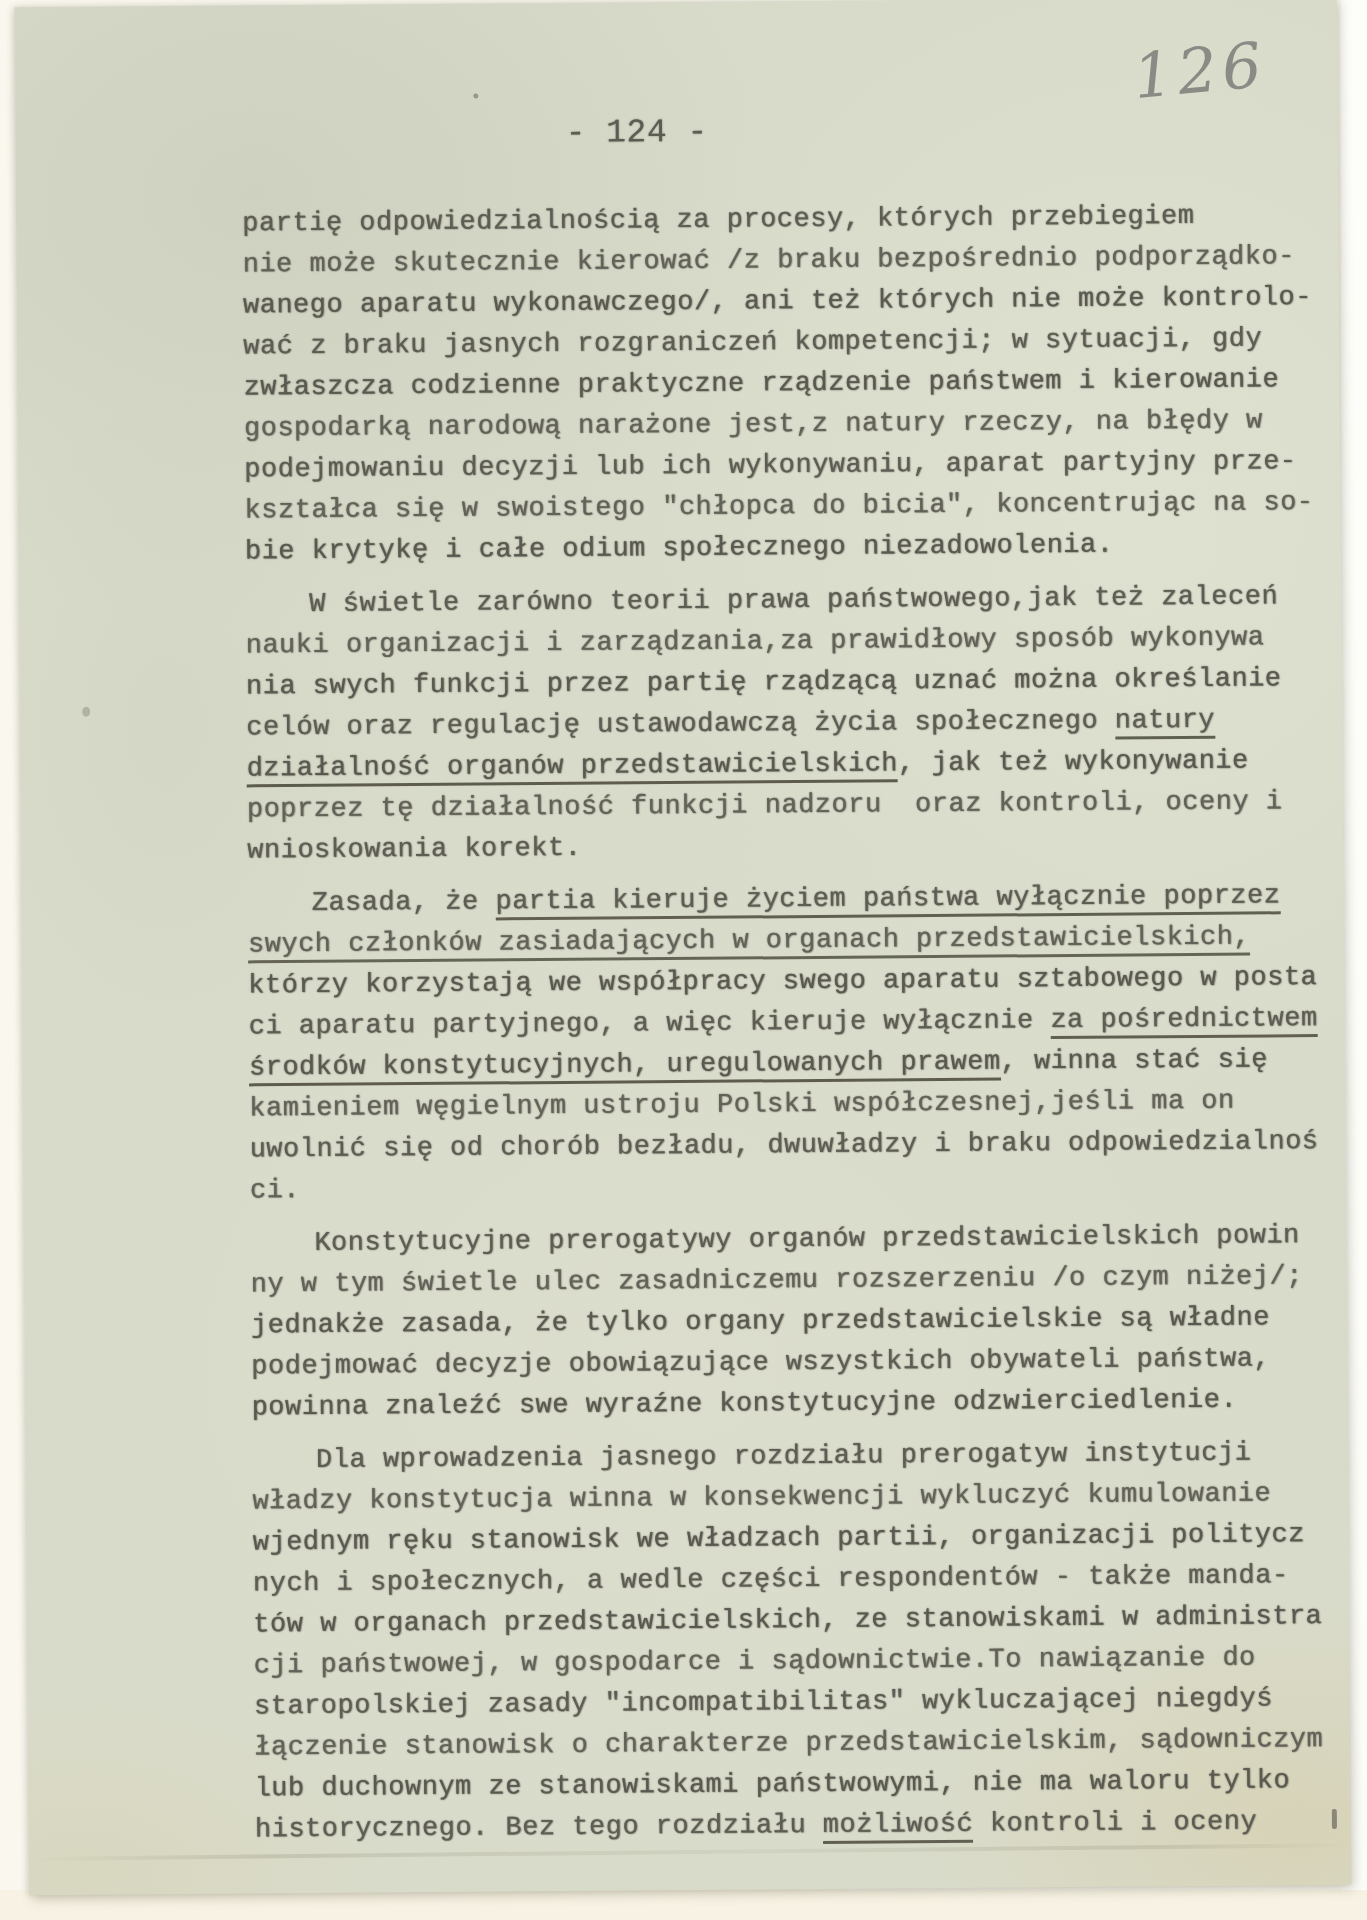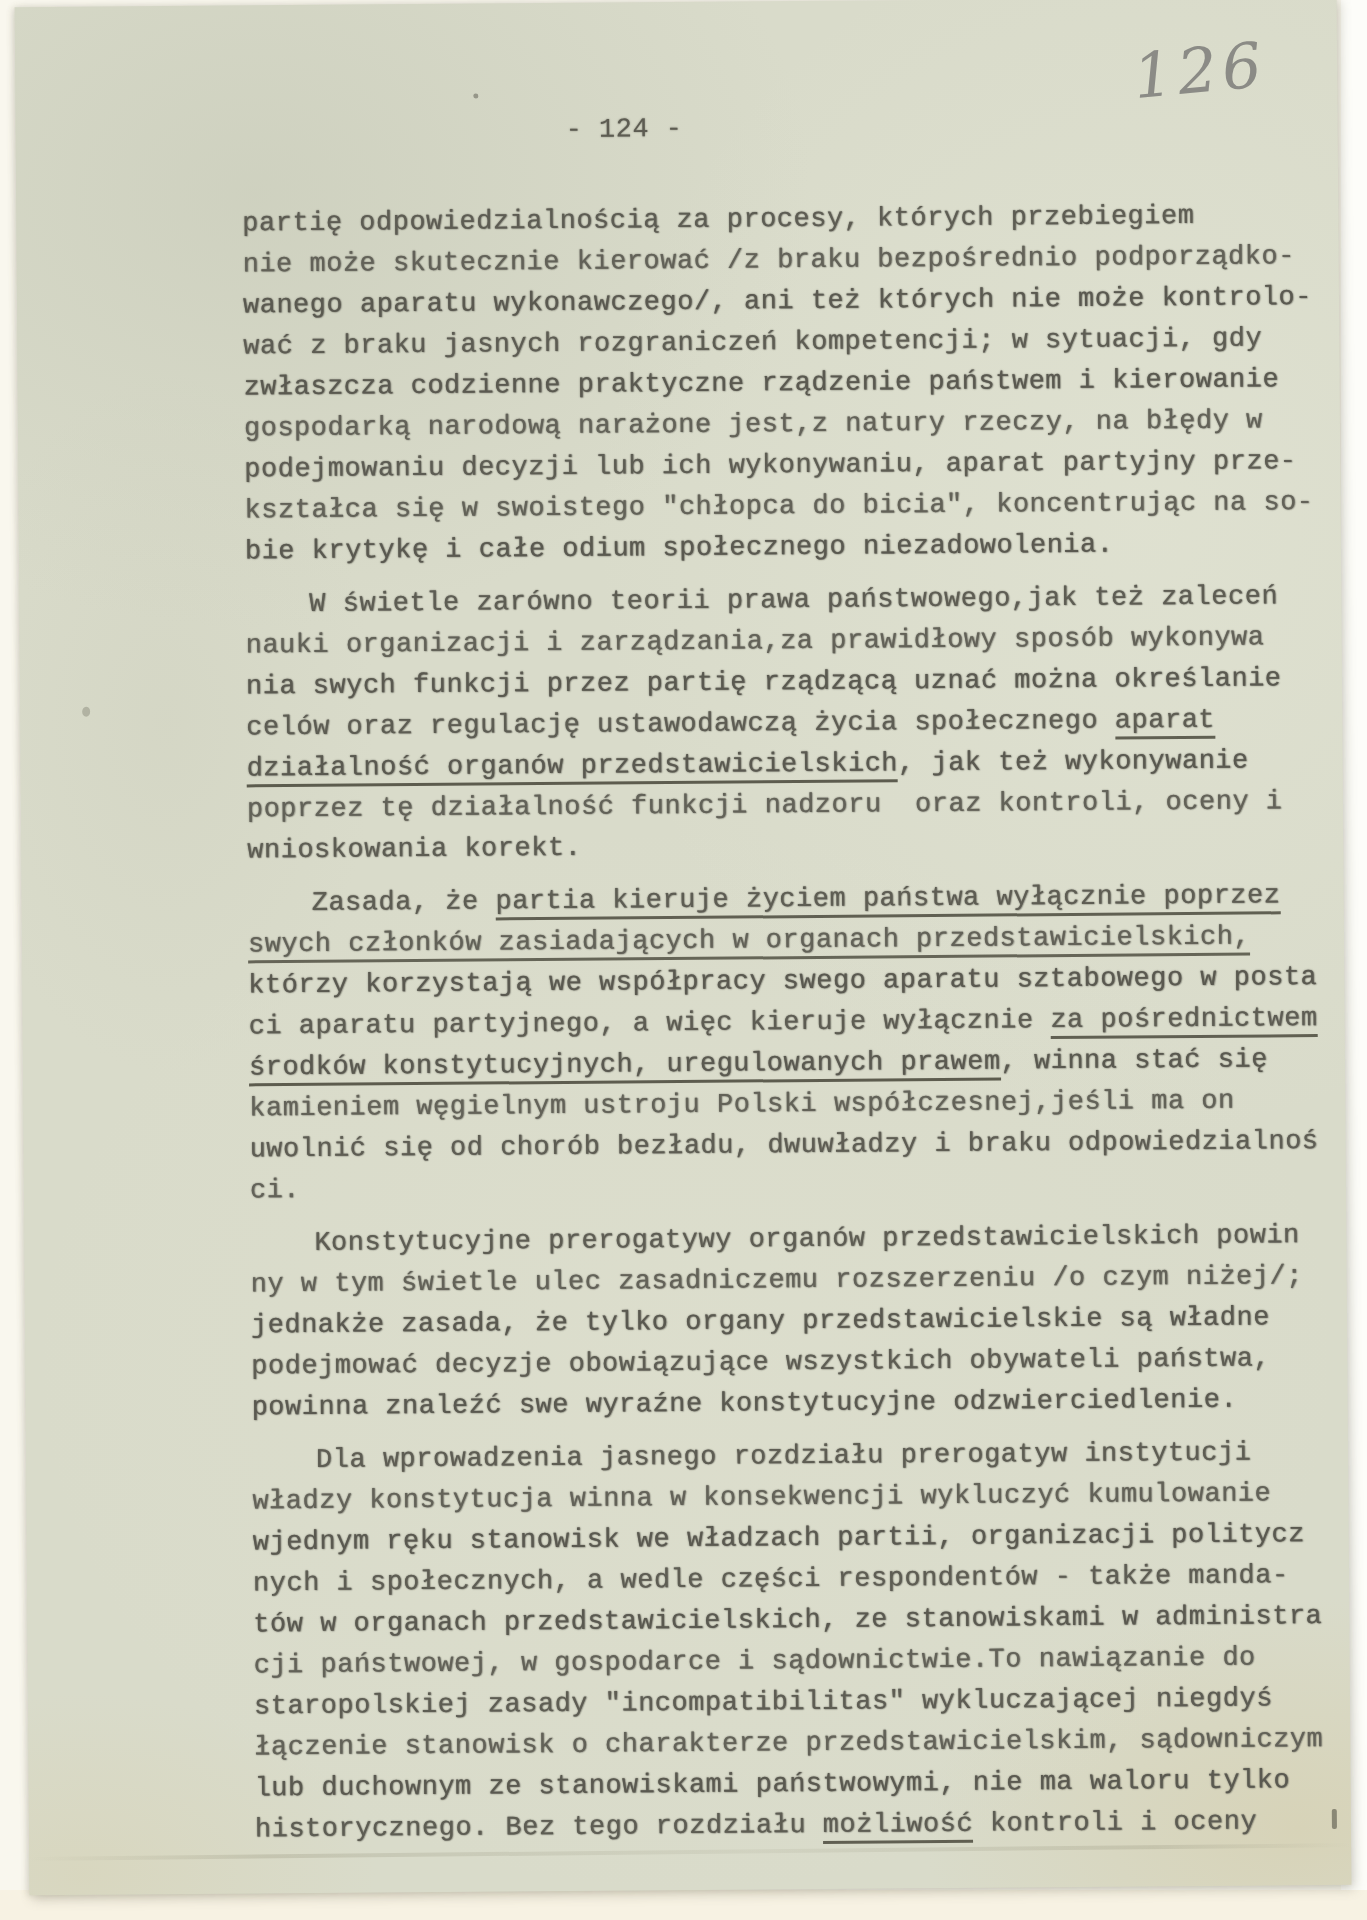--- a/index.html
+++ b/index.html
@@ -35,21 +35,21 @@
   }
   .handwritten {
     position: absolute; left: 1118px; top: 36px;
     font-family: "DejaVu Serif", serif; font-style: italic;
     font-size: 62px; color: #8b8b86; letter-spacing: 5px;
     transform: rotate(-5deg);
   }
   .pagenum {
     position: absolute; left: 550px; top: 112px;
     font-family: "Liberation Mono", monospace;
-    font-size: 27px; letter-spacing: 0.5px;
+    font-size: 33px; letter-spacing: 0.5px;
     color: #5d5c52;
     text-shadow: 0 0 1.8px rgba(93,92,82,0.8);
   }
   .text-block {
     position: absolute; left: 226px; top: 198px; width: 1200px;
   }
   .paragraph + .paragraph { margin-top: 12px; }
   .line {
     white-space: pre;
     font-family: "Liberation Mono", monospace;
@@ -100,21 +100,21 @@
         <div class="line"><span class="seg">zwłaszcza codzienne praktyczne rządzenie państwem i kierowanie</span></div>
         <div class="line"><span class="seg">gospodarką narodową narażone jest,z natury rzeczy, na błędy w</span></div>
         <div class="line"><span class="seg">podejmowaniu decyzji lub ich wykonywaniu, aparat partyjny prze-</span></div>
         <div class="line"><span class="seg">kształca się w swoistego "chłopca do bicia", koncentrując na so-</span></div>
         <div class="line"><span class="seg">bie krytykę i całe odium społecznego niezadowolenia.</span></div>
       </div>
       <div class="paragraph">
         <div class="line indent"><span class="seg">W świetle zarówno teorii prawa państwowego,jak też zaleceń</span></div>
         <div class="line"><span class="seg">nauki organizacji i zarządzania,za prawidłowy sposób wykonywa</span></div>
         <div class="line"><span class="seg">nia swych funkcji przez partię rządzącą uznać można określanie</span></div>
-        <div class="line"><span class="seg">celów oraz regulację ustawodawczą życia społecznego </span><span class="seg u">aparat</span></div>
+        <div class="line"><span class="seg">celów oraz regulację ustawodawczą życia społecznego </span><span class="seg u">natury</span></div>
         <div class="line"><span class="seg u">działalność organów przedstawicielskich</span><span class="seg">, jak też wykonywanie</span></div>
         <div class="line"><span class="seg">poprzez tę działalność funkcji nadzoru  oraz kontroli, oceny i</span></div>
         <div class="line"><span class="seg">wnioskowania korekt.</span></div>
       </div>
       <div class="paragraph">
         <div class="line indent"><span class="seg">Zasada, że </span><span class="seg u">partia kieruje życiem państwa wyłącznie poprzez</span></div>
         <div class="line"><span class="seg u">swych członków zasiadających w organach przedstawicielskich,</span></div>
         <div class="line"><span class="seg">którzy korzystają we współpracy swego aparatu sztabowego w posta</span></div>
         <div class="line"><span class="seg">ci aparatu partyjnego, a więc kieruje wyłącznie </span><span class="seg u">za pośrednictwem</span></div>
         <div class="line"><span class="seg u">środków konstytucyjnych, uregulowanych prawem</span><span class="seg">, winna stać się</span></div>

